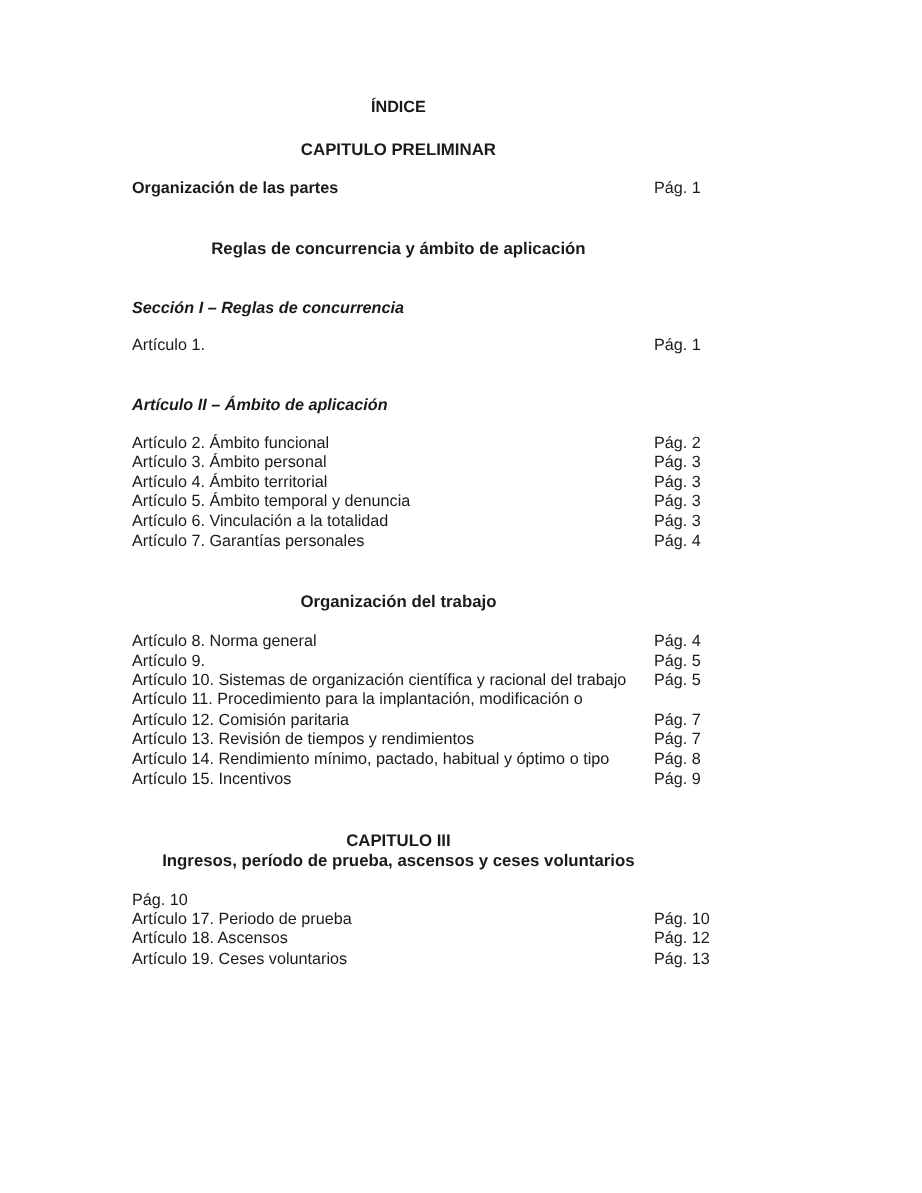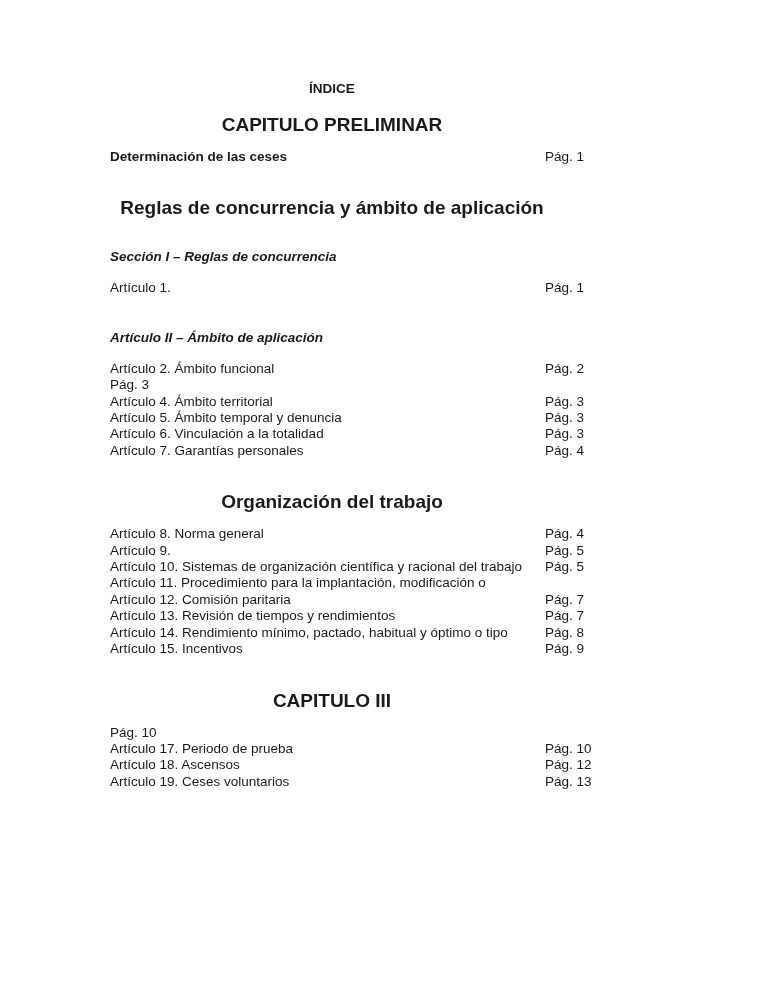--- a/index.html
+++ b/index.html
@@ -20,21 +20,21 @@
   .doc-title {
     text-align: center;
     font-size: 13.5px;
     font-weight: bold;
     line-height: 17px;
     margin-bottom: 19px;
   }
   .chapter-heading {
     text-align: center;
     font-weight: bold;
-    font-size: 19px;
+    font-size: 14px;
     line-height: 17px;
     margin: 34px 0 16px 0;
   }
   .toc-section:first-child .chapter-heading { margin-top: 0; }
   .section-heading {
     font-weight: bold;
     font-style: italic;
     font-size: 13.5px;
     line-height: 17px;
     margin: 32px 0 15px 0;
@@ -60,21 +60,21 @@
 
 <div class="page">
   <div class="doc-title">ÍNDICE</div>
   <div id="toc">
       <div class="toc-section">
         <div class="chapter-heading">
           <div class="chapter-line">CAPITULO PRELIMINAR</div>
         </div>
         <div class="toc-block">
           <div class="entry-row">
-            <span class="entry-label bold">Determinación de las ceses</span>
+            <span class="entry-label bold">Organización de las partes</span>
             <span class="entry-page">Pág. 1</span>
           </div>
         </div>
       </div>
       <div class="toc-section">
         <div class="chapter-heading">
           <div class="chapter-line">Reglas de concurrencia y ámbito de aplicación</div>
         </div>
         <div class="toc-block">
           <div class="section-heading">Sección I – Reglas de concurrencia</div>
@@ -83,20 +83,21 @@
             <span class="entry-page">Pág. 1</span>
           </div>
         </div>
         <div class="toc-block">
           <div class="section-heading">Artículo II – Ámbito de aplicación</div>
           <div class="entry-row">
             <span class="entry-label">Artículo 2. Ámbito funcional</span>
             <span class="entry-page">Pág. 2</span>
           </div>
           <div class="entry-row">
+            <span class="entry-label">Artículo 3. Ámbito personal</span>
             <span class="entry-page">Pág. 3</span>
           </div>
           <div class="entry-row">
             <span class="entry-label">Artículo 4. Ámbito territorial</span>
             <span class="entry-page">Pág. 3</span>
           </div>
           <div class="entry-row">
             <span class="entry-label">Artículo 5. Ámbito temporal y denuncia</span>
             <span class="entry-page">Pág. 3</span>
           </div>
@@ -145,20 +146,21 @@
           </div>
           <div class="entry-row">
             <span class="entry-label">Artículo 15. Incentivos</span>
             <span class="entry-page">Pág. 9</span>
           </div>
         </div>
       </div>
       <div class="toc-section">
         <div class="chapter-heading">
           <div class="chapter-line">CAPITULO III</div>
+          <div class="chapter-line">Ingresos, período de prueba, ascensos y ceses voluntarios</div>
         </div>
         <div class="toc-block">
           <div class="entry-row">
             <span class="entry-page">Pág. 10</span>
           </div>
           <div class="entry-row">
             <span class="entry-label">Artículo 17. Periodo de prueba</span>
             <span class="entry-page">Pág. 10</span>
           </div>
           <div class="entry-row">

